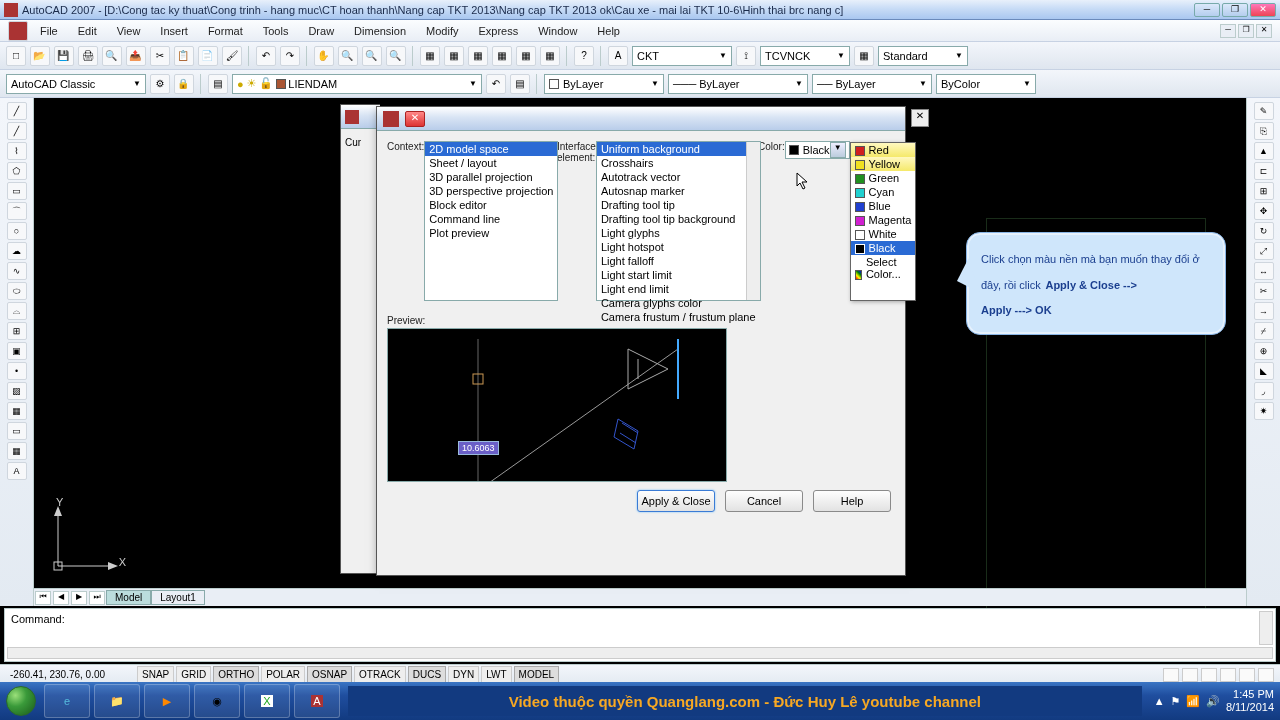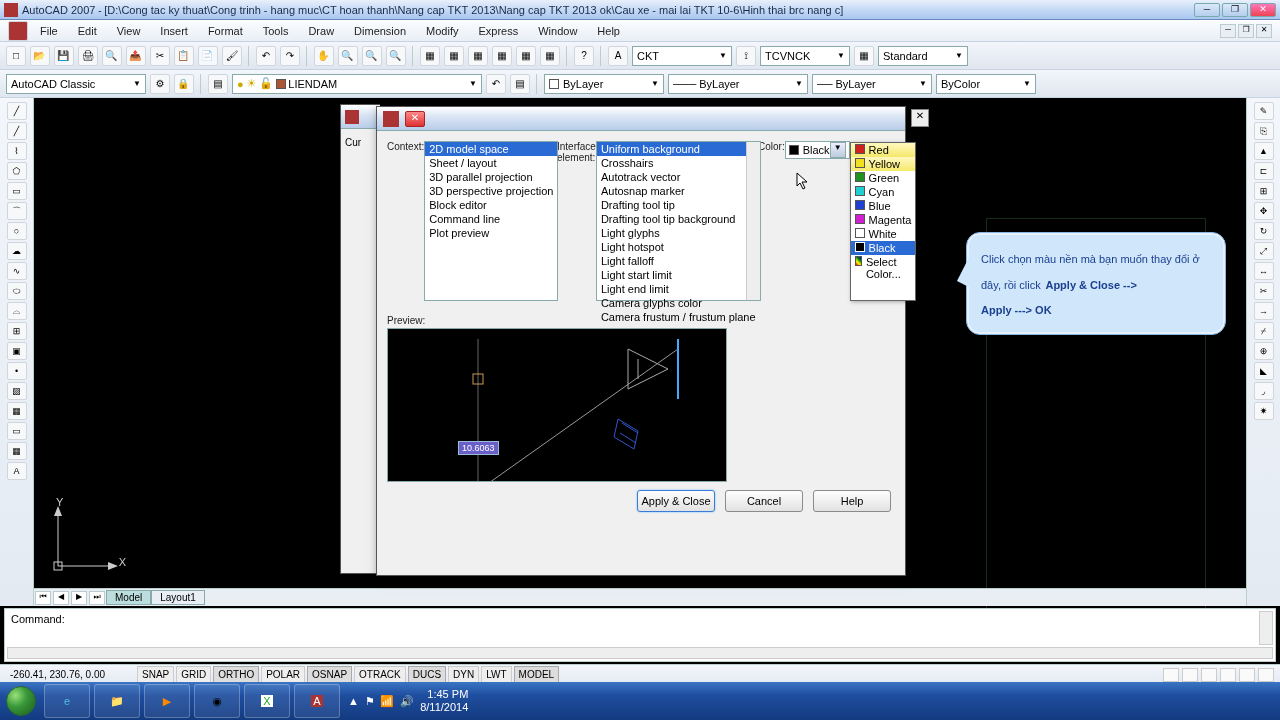--- a/index.html
+++ b/index.html
@@ -68,21 +68,21 @@
 .col-label { font-size:10px; margin-bottom:2px; color:#222; }
 .listbox { border:1px solid #8aa; background:#fff; font-size:10px; position:relative; }
 .lb-item { padding:1px 4px; white-space:nowrap; }
 .lb-item.sel { background:#2a6ad4; color:#fff; }
 .lb-scroll { position:absolute; right:0; top:0; bottom:0; width:14px; background:#eee; border-left:1px solid #ccc; }
 
 .color-select { width:145px; height:18px; border:1px solid #8aa; background:#fff; display:flex; align-items:center; padding:0 3px; }
 .swatch { width:10px; height:10px; border:1px solid #555; margin-right:4px; }
 .color-drop-btn { margin-left:auto; width:16px; height:16px; background:linear-gradient(#eef,#bcd); border:1px solid #8aa; text-align:center; font-size:8px; }
 .color-list { width:145px; border:1px solid #666; background:#fff; margin-top:1px; box-shadow:1px 1px 4px rgba(0,0,0,0.3); }
-.c-item { display:flex; align-items:flex-start; padding:1px 4px; font-size:10px; }
+.c-item { display:flex; align-items:flex-end; padding:1px 4px; font-size:10px; }
 .c-item.hl { background:linear-gradient(#fff8c0,#f5e96a); }
 .c-item.sel { background:#2a6ad4; color:#fff; }
 
 .preview-box { margin:4px 10px 0 10px; }
 .preview-canvas { width:340px; height:154px; background:#000; border:1px solid #8aa; position:relative; overflow:hidden; }
 .pv-tag { position:absolute; background:#6a5fc7; color:#fff; font-size:9px; padding:1px 3px; border:1px solid #9bd; }
 .dlg-btns { display:flex; gap:10px; justify-content:flex-end; padding:8px 14px 10px; }
 .dlg-btn { min-width:78px; height:22px; border:1px solid #8a8a8a; background:linear-gradient(#fefefe,#e2e2e2); border-radius:3px; font-size:11px; }
 .dlg-btn.primary { border:1px solid #3a7bd5; box-shadow:0 0 2px #6bf; }
 
@@ -450,20 +450,21 @@
     </div>
   <div class="task-ico">
       <span>◉</span>
     </div>
   <div class="task-ico">
       <span style="color:#2a2;background:#fff;padding:0 2px">X</span>
     </div>
   <div class="task-ico">
       <span style="color:#fff;background:#a33;padding:0 2px">A</span>
     </div>
+  <div class="banner">Video thuộc quyền Quanglang.com - Đức Huy Lê youtube channel</div>
   <div class="tray">
     <span>▲</span>
     <span>⚑</span>
     <span>📶</span>
     <span>🔊</span>
     <div class="clock">
       <div>1:45 PM</div>
       <div>8/11/2014</div>
     </div>
   </div>

